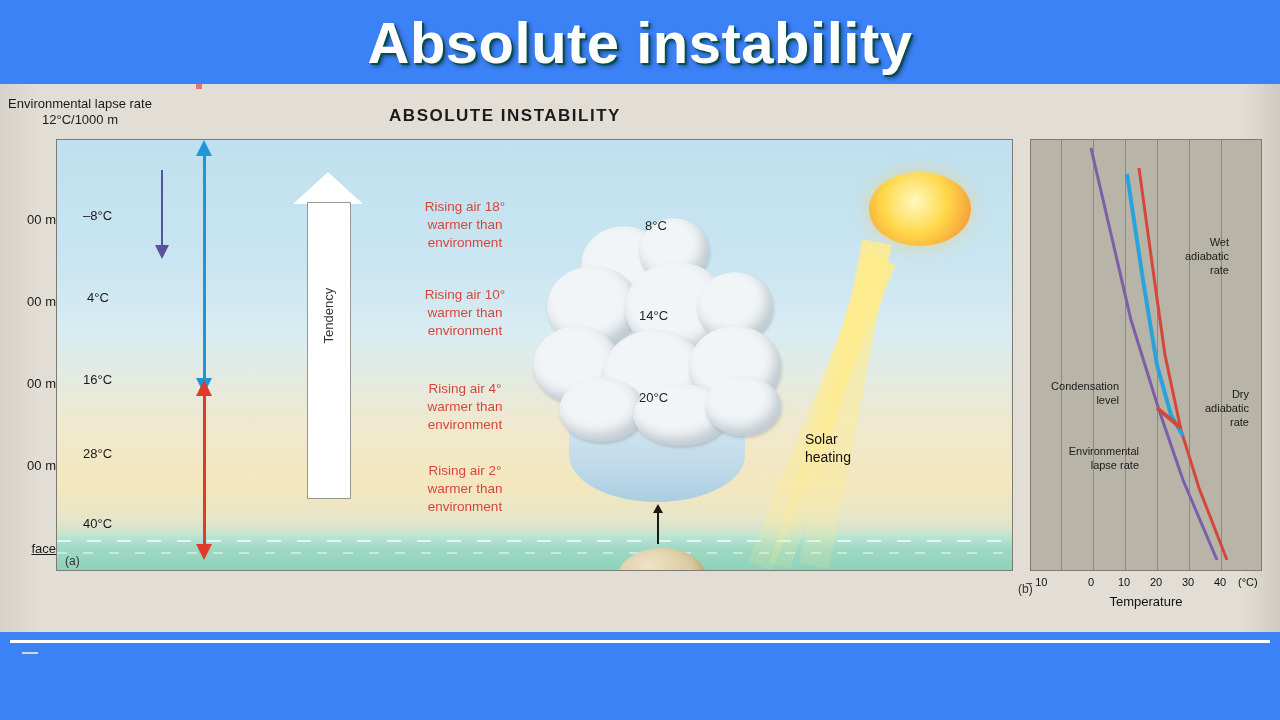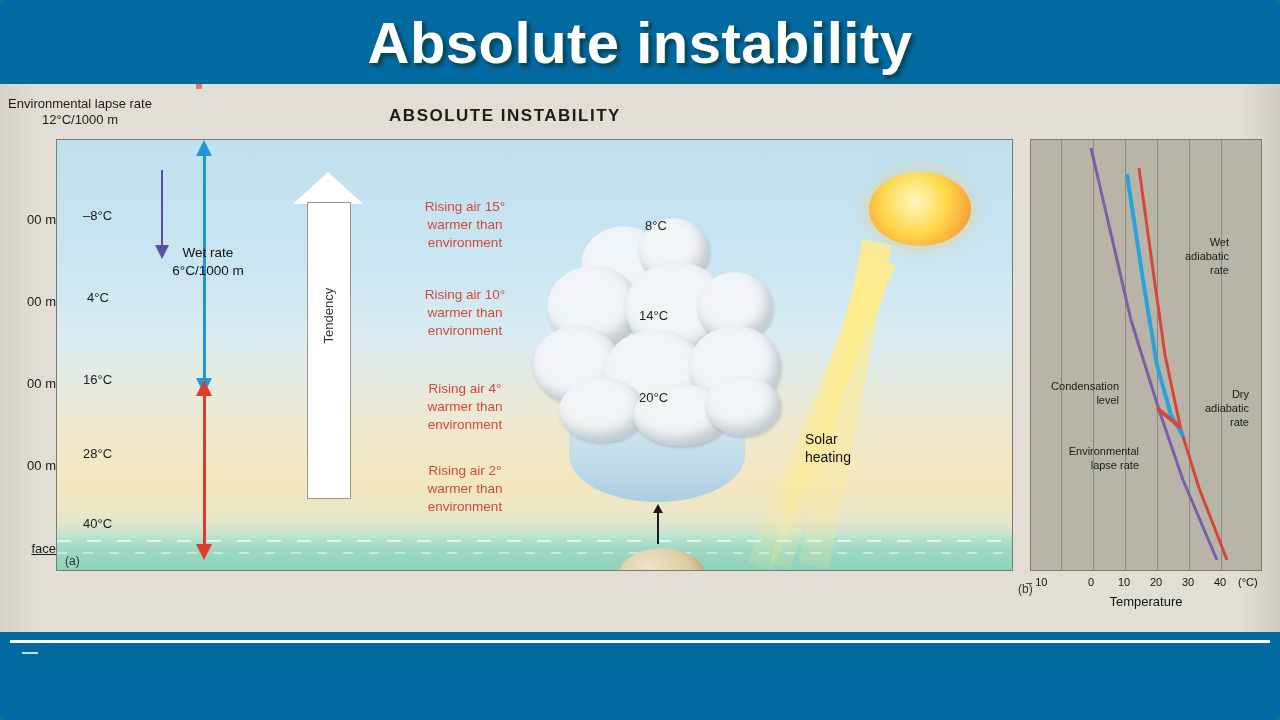--- a/index.html
+++ b/index.html
@@ -1,17 +1,17 @@
 <!DOCTYPE html>
 <html><head>
 <meta charset="utf-8">
 <style>
   html,body{margin:0;padding:0;}
   body{width:1280px;height:720px;background:#0c7b7b;font-family:"Liberation Sans",sans-serif;overflow:hidden;position:relative;}
-  .slide{position:absolute;inset:0;background:#0369a1;border-radius:6px;}
+  .slide{position:absolute;inset:0;background:#3b82f6;}
   .title{
     position:absolute;left:0;right:0;top:4px;height:76px;
     display:flex;align-items:center;justify-content:center;
     font-size:58px;font-weight:bold;color:#ffffff;letter-spacing:0.5px;
     text-shadow:2px 2px 0 #044e4e, 3px 3px 4px rgba(0,0,0,.45);
     font-family:"Liberation Sans",sans-serif;
   }
   .figure{
     position:absolute;left:0;top:84px;width:1280px;height:548px;
     background:#d9d5cd;
@@ -154,32 +154,28 @@
       <div class="purple-head"></div>
 
       <div class="arrow-line" style="left:146px;top:12px;height:232px;"></div>
       <div class="arrow-head" style="left:139px;top:0px;border-left:8px solid transparent;border-right:8px solid transparent;border-bottom:16px solid #2196d6;"></div>
       <div class="arrow-head" style="left:139px;top:238px;border-left:8px solid transparent;border-right:8px solid transparent;border-top:16px solid #2196d6;"></div>
 
       <div class="arrow-line red" style="left:146px;top:254px;height:154px;"></div>
       <div class="arrow-head" style="left:139px;top:240px;border-left:8px solid transparent;border-right:8px solid transparent;border-bottom:16px solid #e03b2a;"></div>
       <div class="arrow-head" style="left:139px;top:404px;border-left:8px solid transparent;border-right:8px solid transparent;border-top:16px solid #e03b2a;"></div>
 
-      <div class="rate-cap" style="left:96px;top:104px;width:110px;">
-        <div>Wet rate</div>
-        <div>6°C/1000 m</div>
-      </div>
 
       <div class="tendency-head-b"></div>
       <div class="tendency-head"></div>
       <div class="tendency"></div>
       <div class="tendency-text">Tendency</div>
 
       <div class="rising" style="left:318px;top:58px;width:180px;">
-        <div>Rising air 15°</div>
+        <div>Rising air 18°</div>
         <div>warmer than</div>
         <div>environment</div>
       </div>
       <div class="rising" style="left:318px;top:146px;width:180px;">
         <div>Rising air 10°</div>
         <div>warmer than</div>
         <div>environment</div>
       </div>
       <div class="rising" style="left:318px;top:240px;width:180px;">
         <div>Rising air 4°</div>

